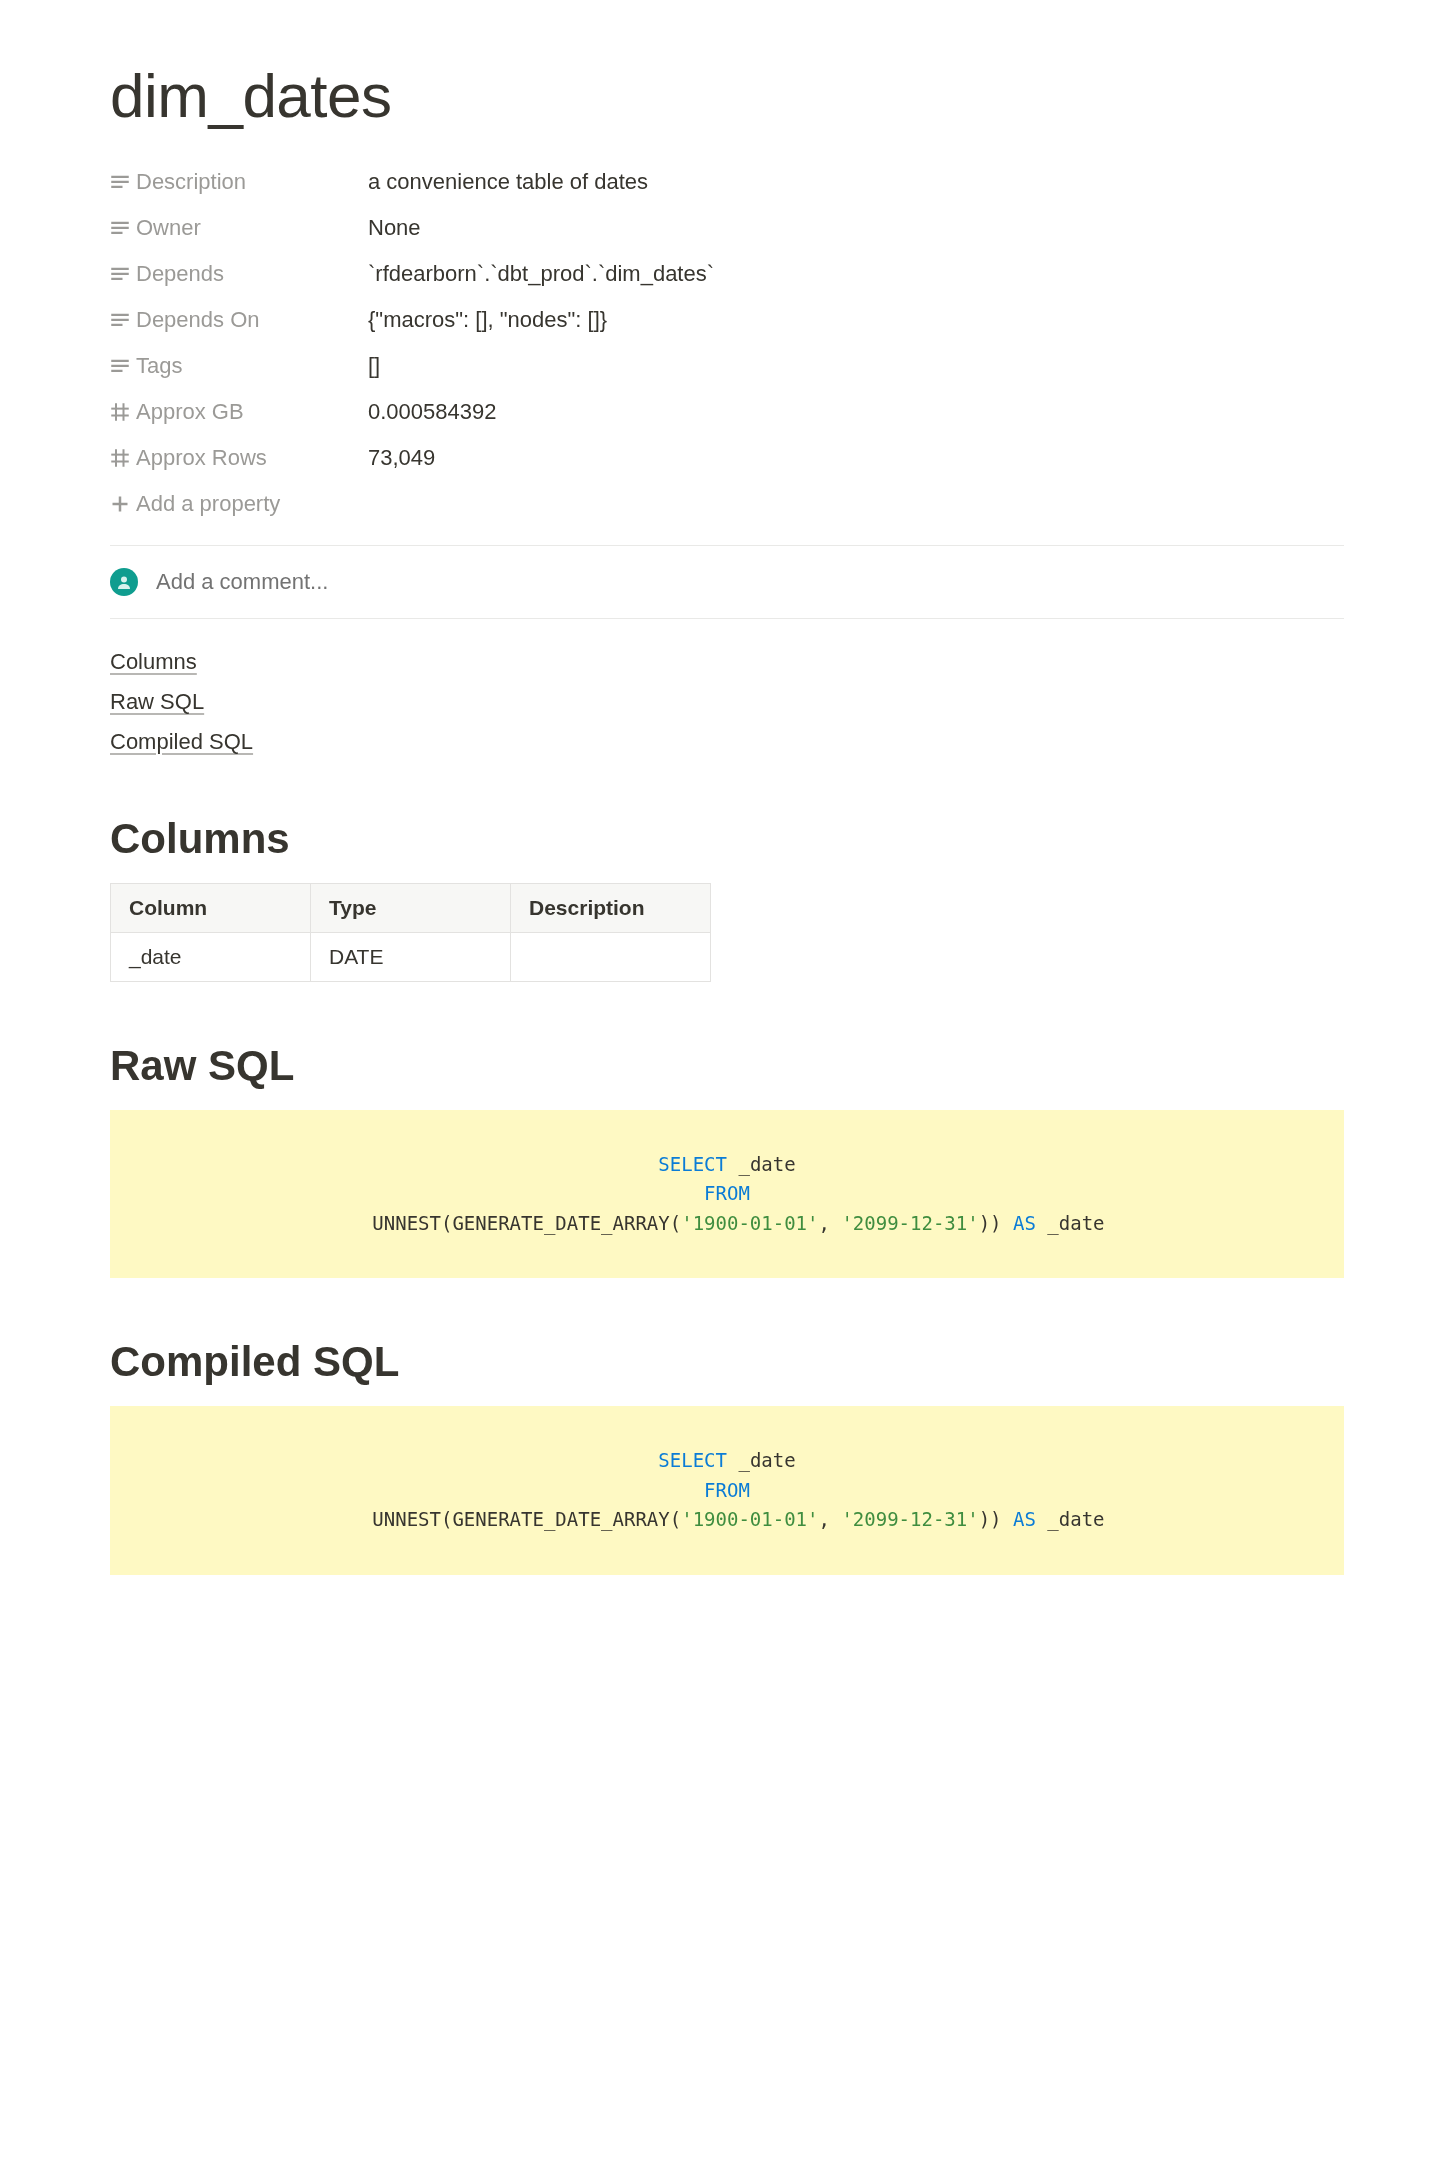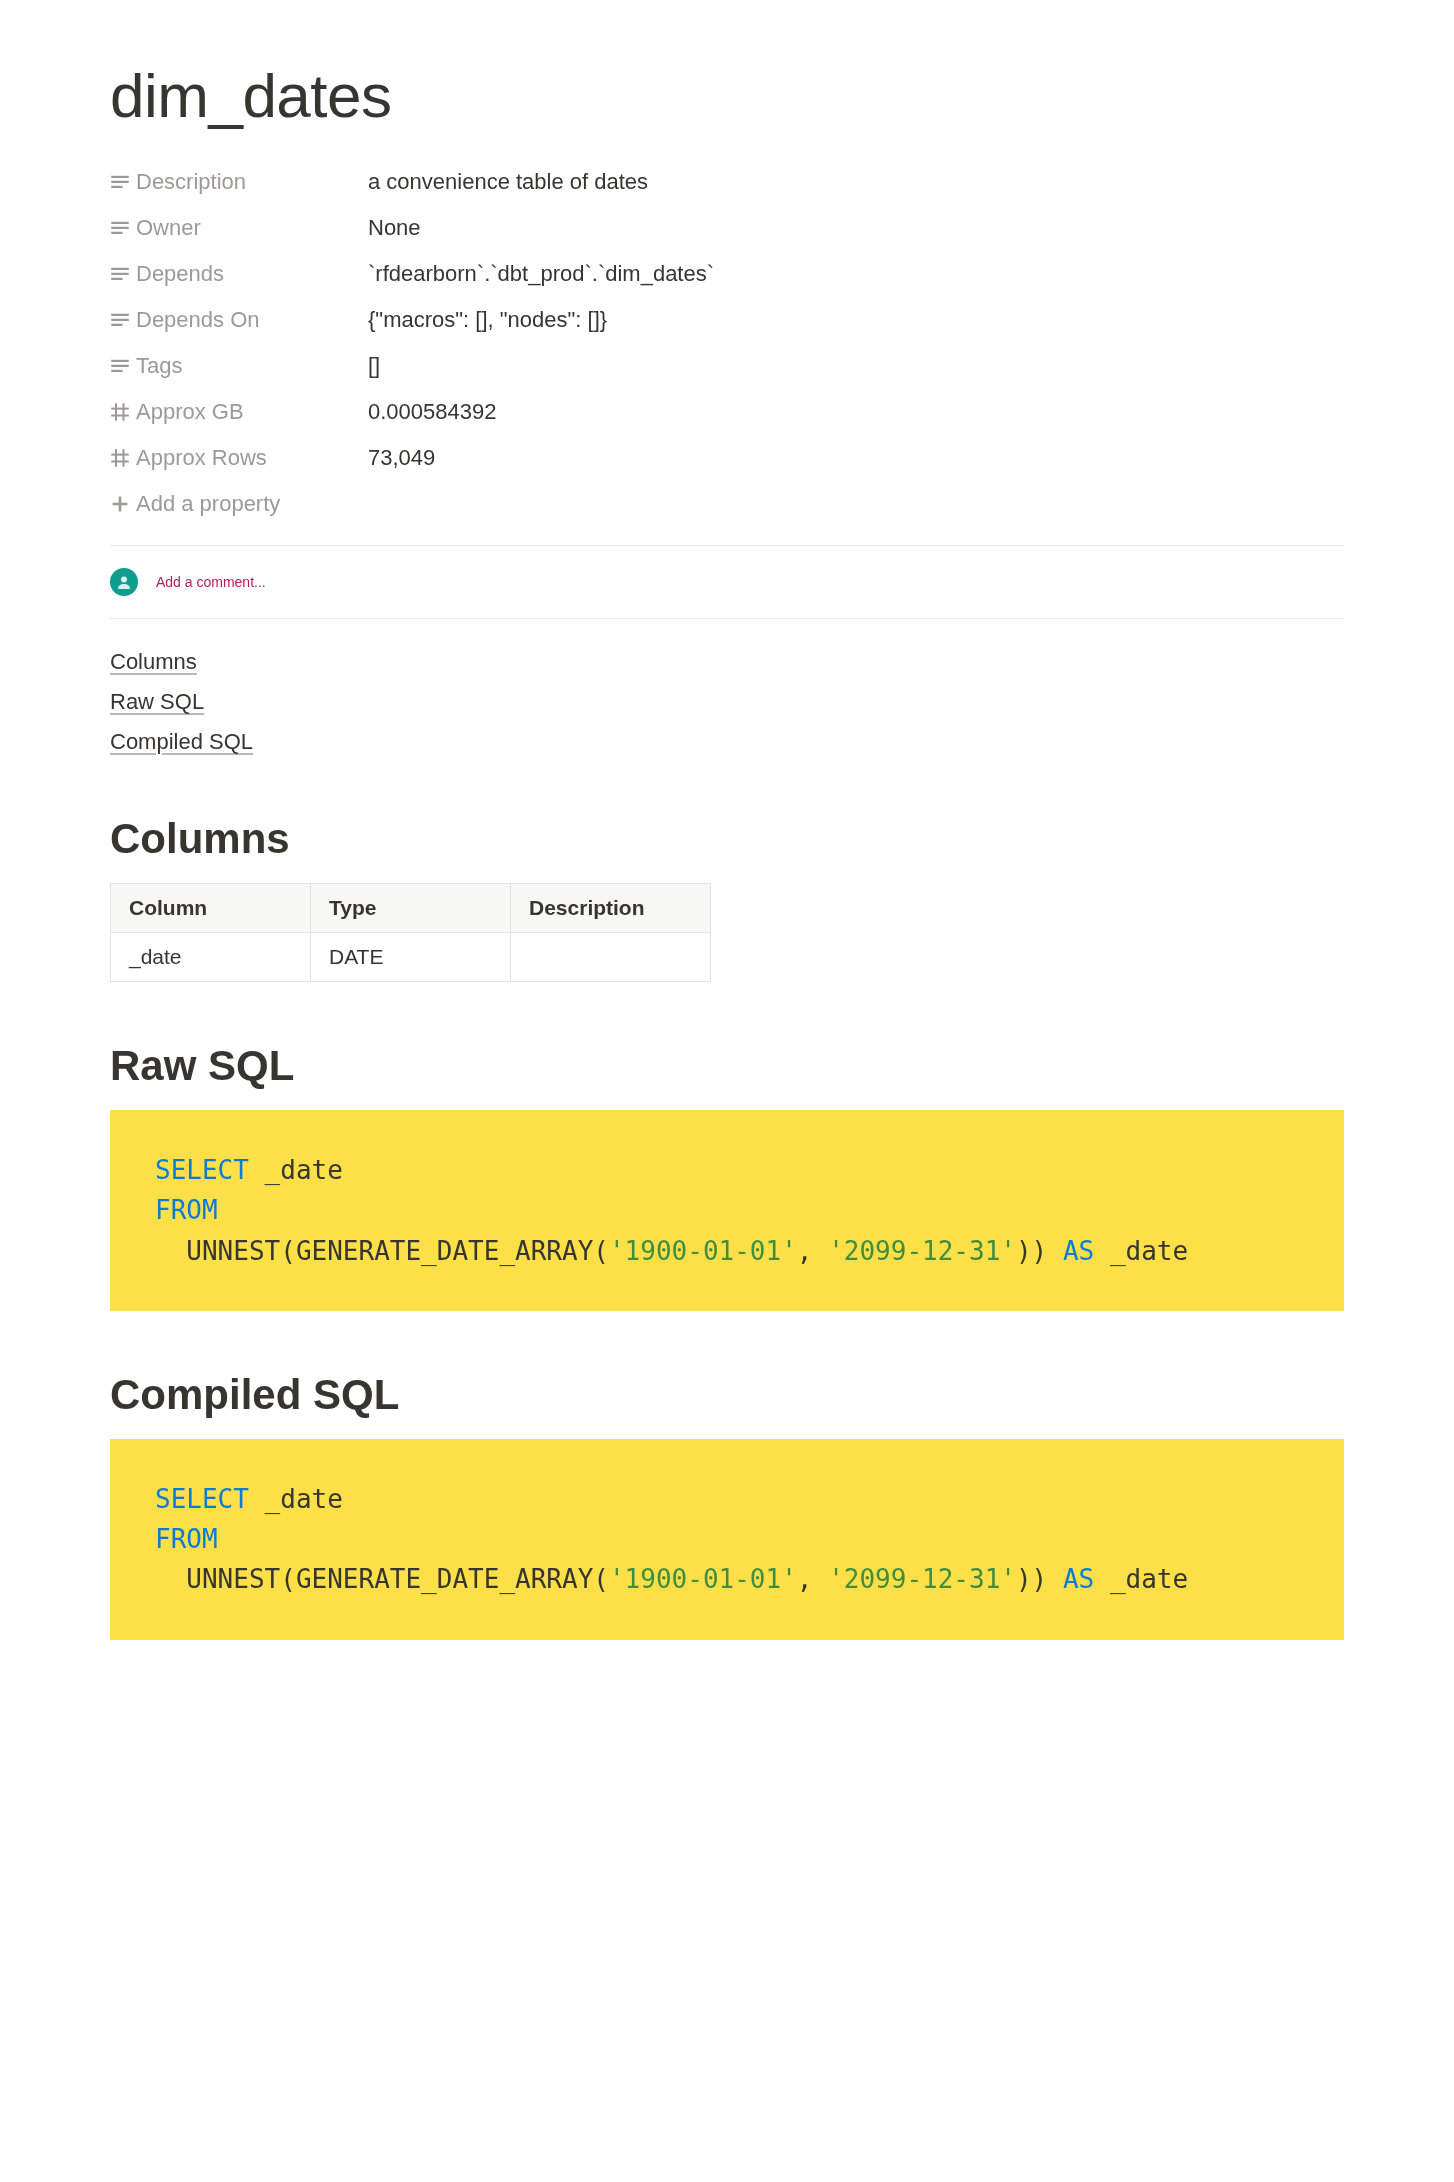--- a/index.html
+++ b/index.html
@@ -64,22 +64,22 @@
   border-radius: 50%;
   background: #0f9d8f;
   display: flex;
   align-items: center;
   justify-content: center;
 }
 .avatar svg {
   width: 16px; height: 16px; fill: #d7f2ed;
 }
 .comment-placeholder {
-  color: #be185d;
-  font-size: 14px;
+  color: #737373;
+  font-size: 22px;
 }
 .toc {
   margin-top: 30px;
   margin-bottom: 50px;
 }
 .toc a {
   display: block;
   color: #37352f;
   font-size: 22px;
   text-decoration: underline;
@@ -106,28 +106,29 @@
 }
 table.columns-table th {
   background: #f7f7f5;
   font-weight: 600;
   color: #37352f;
 }
 table.columns-table td {
   color: #37352f;
 }
 .code-block {
-  background: #fde047;
+  background: #fef9c3;
   padding: 40px 45px;
   font-family: "SF Mono", Menlo, Consolas, monospace;
-  font-size: 26px;
+  font-size: 19px;
   line-height: 1.55;
   white-space: pre;
   overflow-x: auto;
   margin-top: 12px;
+  text-align: center;
 }
 .kw { color: #0b7cd6; }
 .str { color: #3f8d3f; }
 .punc { color: #37352f; }
 .plus-icon {
   width: 18px;
   height: 18px;
   stroke: #9b9a97;
   stroke-width: 2;
   fill: none;

